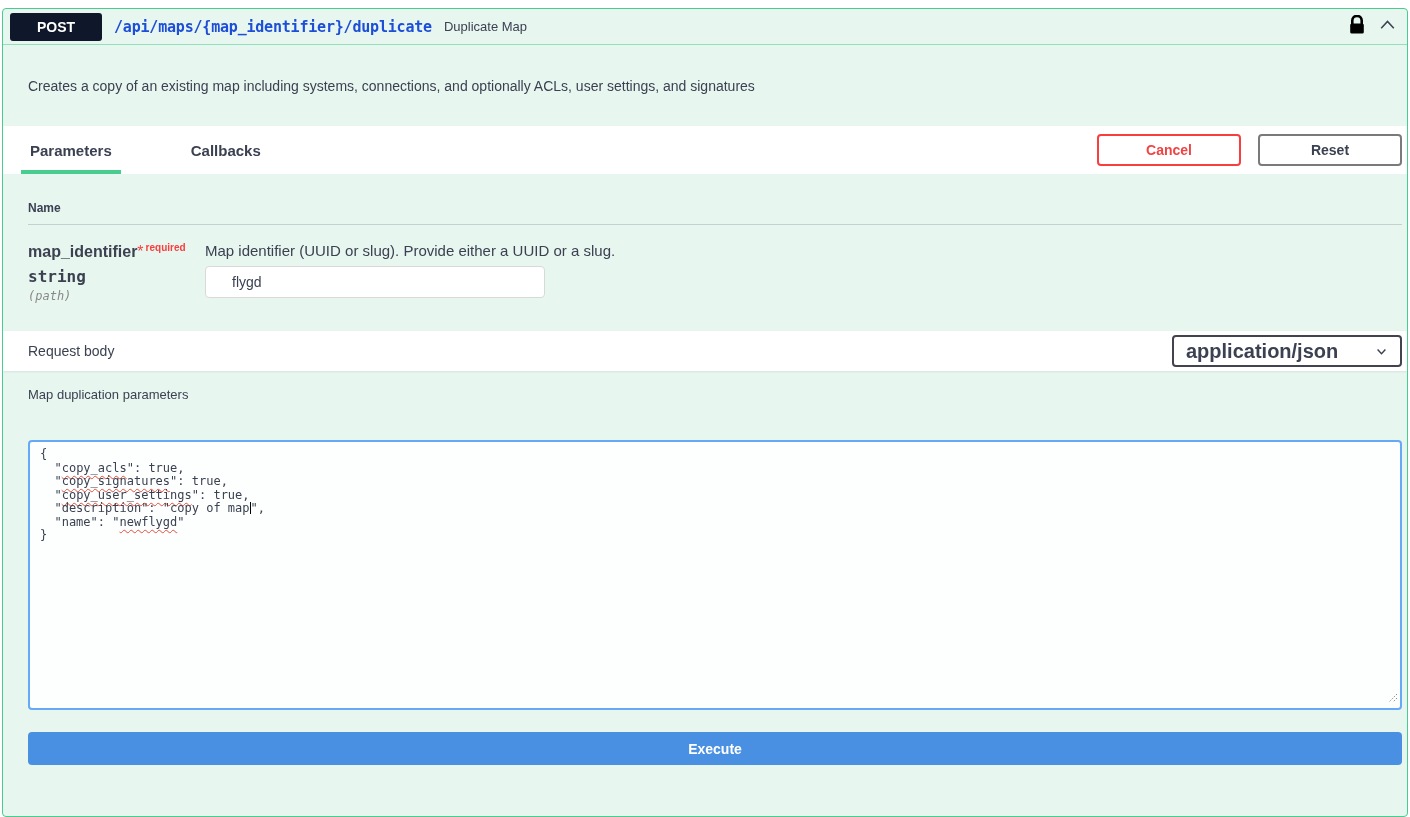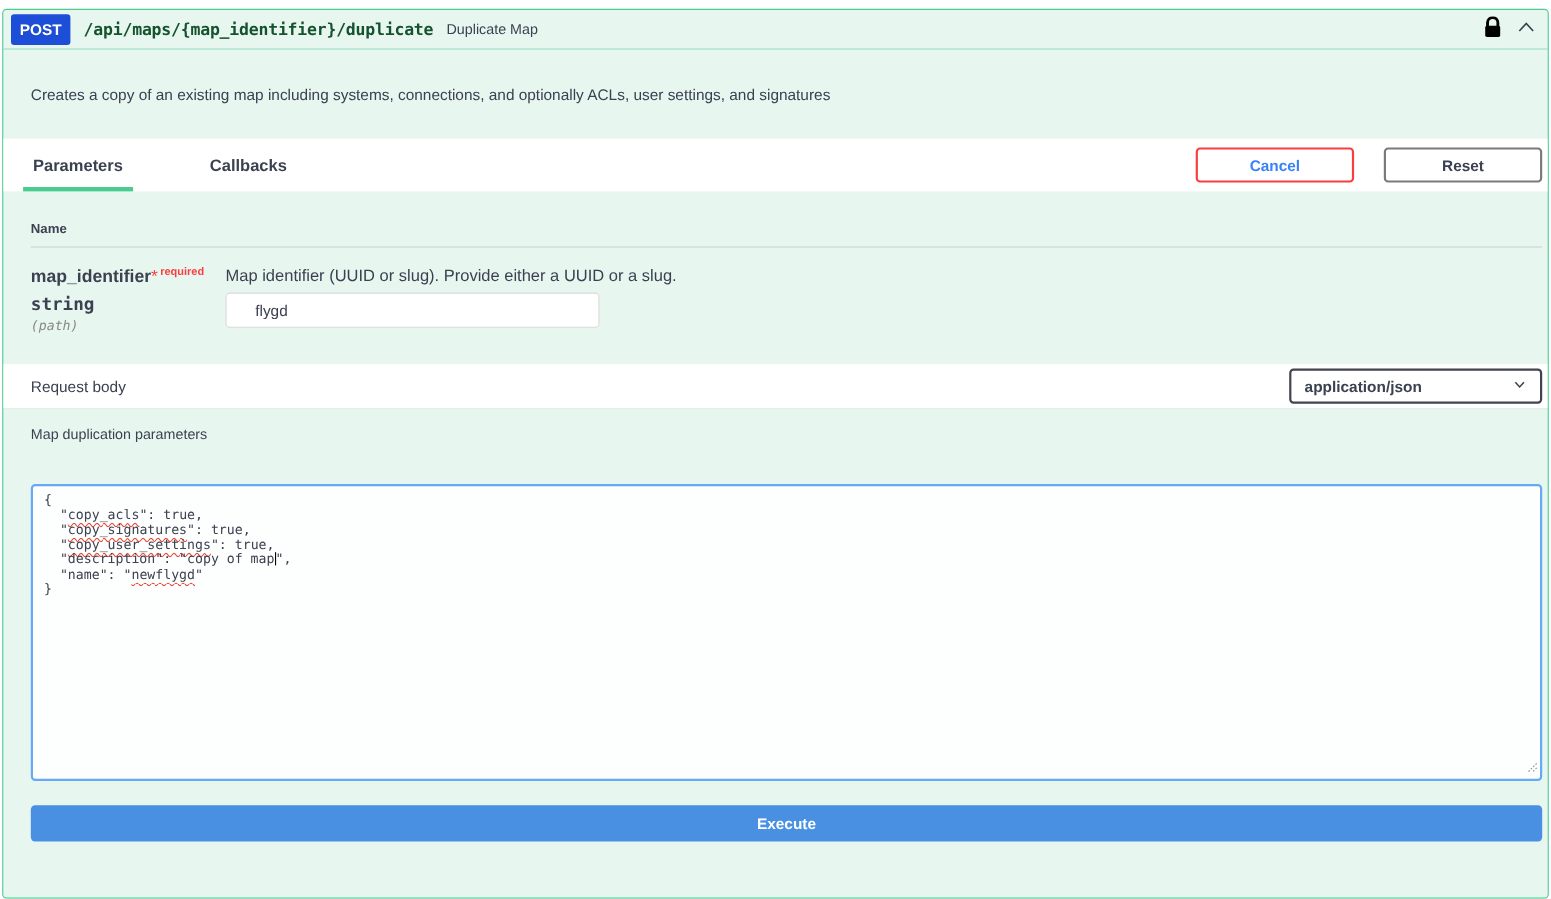--- a/index.html
+++ b/index.html
@@ -18,32 +18,32 @@
 
   
   .summary {
     display: flex; align-items: center;
     height: 36px;
     padding: 0 10px 0 7px;
     border-bottom: 1px solid rgba(73,204,144,.55);
     cursor: pointer;
   }
   .method-badge {
-    background: #1d4ed8; color: #fff;
+    background: #0f172a; color: #fff;
     font-weight: bold; font-size: 14px;
-    width: 54px; height: 28px;
+    width: 92px; height: 28px;
     display: flex; align-items: center; justify-content: center;
     border-radius: 3px;
     text-shadow: 0 1px 0 rgba(0,0,0,.1);
     flex: 0 0 auto;
   }
   .summary-path {
     margin-left: 12px;
     font-family: "DejaVu Sans Mono", monospace;
-    font-weight: bold; font-size: 15px; color: #14532d;
+    font-weight: bold; font-size: 15px; color: #1d4ed8;
     letter-spacing: -0.2px;
   }
   .summary-desc { margin-left: 12px; font-size: 13px; color: #3b4151; }
   .summary-spacer { flex: 1; }
   .icon-btn { display: flex; align-items: center; justify-content: center; background: none; border: none; cursor: pointer; padding: 0; }
   .lock-btn { margin-right: 13px; }
 
   
   .op-description {
     height: 81px;
@@ -71,22 +71,22 @@
   .tab.active { border-bottom-color: #49cc90; }
   .tab-row-spacer { flex: 1; }
   .btn {
     font-family: "Liberation Sans", sans-serif;
     font-size: 14px; font-weight: bold;
     border-radius: 4px; background: transparent;
     cursor: pointer;
   }
   .btn-cancel {
     width: 144px; height: 32px; align-self: center;
-    border: 2px solid #f93e3e; color: #3b82f6;
-    margin-right: 27px;
+    border: 2px solid #f93e3e; color: #ef4444;
+    margin-right: 17px;
   }
   .btn-reset {
     width: 144px; height: 32px; align-self: center;
     border: 2px solid #7a7a7a; color: #3b4151;
   }
 
   
   .params-section { padding: 0 5px 0 25px; }
   .param-head {
     display: grid; grid-template-columns: 177px 1fr;
@@ -122,21 +122,21 @@
     padding: 0 5px 0 25px;
     box-shadow: 0 1px 2px rgba(0,0,0,.08);
   }
   .section-header-label { font-size: 14px; }
   .content-type-select {
     width: 230px; height: 32px;
     border: 2px solid #41444e; border-radius: 4px;
     background: #fff;
     display: flex; align-items: center; justify-content: space-between;
     padding: 0 12px;
-    font-size: 14px; font-weight: bold; color: #3b4151;
+    font-size: 20px; font-weight: bold; color: #3b4151;
     cursor: pointer;
   }
 
   
   .body-section { padding: 16px 5px 0 25px; }
   .body-title { font-size: 13px; height: 16px; }
   .editor {
     position: relative;
     margin-top: 37px;
     height: 270px;

